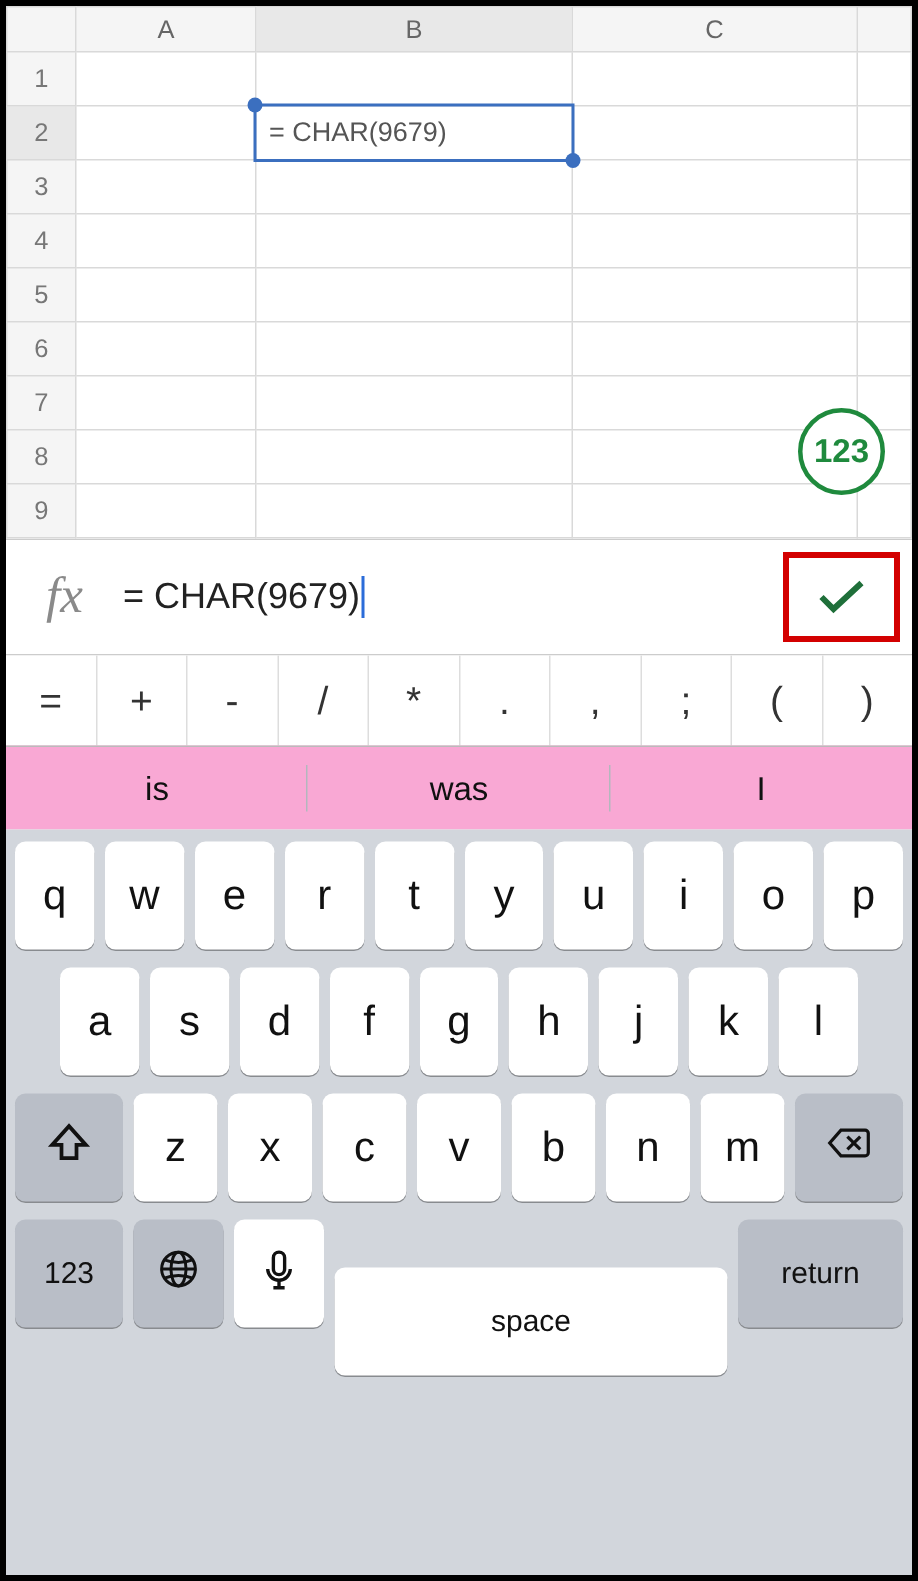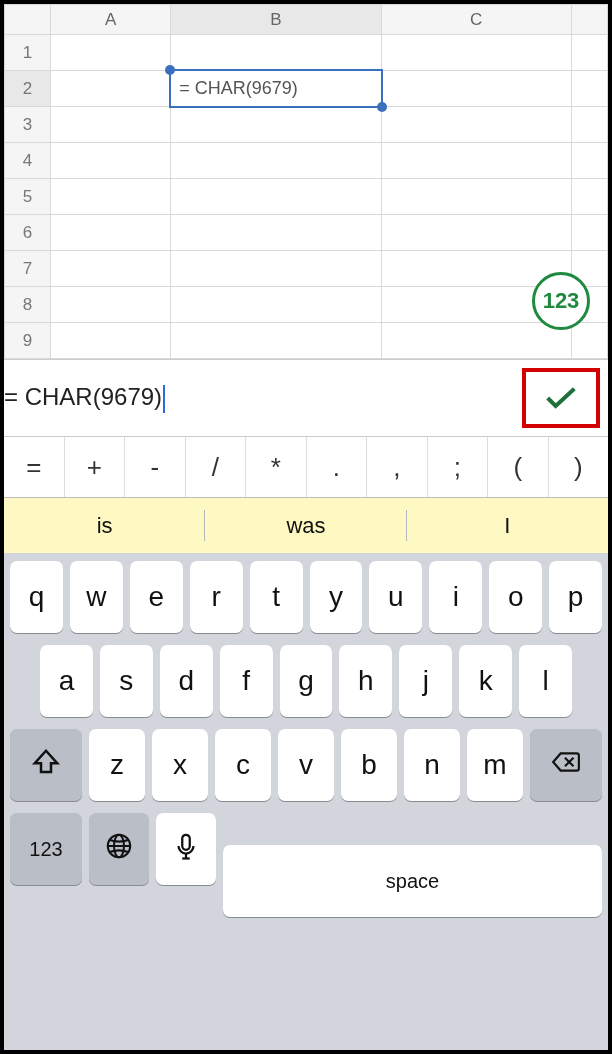--- a/index.html
+++ b/index.html
@@ -150,21 +150,21 @@
     justify-content: center;
     font-size: 26px;
     color: #333;
   }
   .op:last-child { border-right: none; }
 
   
   .suggest {
     display: flex;
     height: 56px;
-    background: #fef9c3;
+    background: #f9a8d4;
     border-top: 1px solid #bbb;
   }
   .sugg {
     flex: 1;
     display: flex;
     align-items: center;
     justify-content: center;
     font-size: 22px;
     color: #111;
     position: relative;
@@ -310,20 +310,21 @@
         </tr>
   </tbody>
     </table>
 
   <div class="badge-123">
     <span>123</span>
   </div>
 </div>
 
 <div class="formula-bar">
+  <div class="fx">fx</div>
   <div class="formula-input">
     <span>= CHAR(9679)</span><span class="caret"></span>
   </div>
   <div class="confirm">
     <span class="check">
       <svg viewBox="0 0 24 18">
           <polyline points="2,9 8,15 22,2" fill="none" stroke="#1f6f3a" stroke-width="3"></polyline>
         </svg>
     </span>
   </div>
@@ -414,14 +415,15 @@
       <span class="mic-icon">
         <svg viewBox="0 0 24 24">
             <rect x="9" y="3" width="6" height="12" rx="3" fill="none" stroke="#111" stroke-width="1.8"></rect>
             <path d="M6 12 A6 6 0 0 0 18 12" fill="none" stroke="#111" stroke-width="1.8"></path>
             <line x1="12" y1="18" x2="12" y2="22" stroke="#111" stroke-width="1.8"></line>
             <line x1="9" y1="22" x2="15" y2="22" stroke="#111" stroke-width="1.8"></line>
           </svg>
       </span>
     </div>
     <div class="key key-space">space</div>
+    <div class="key key-func key-return">return</div>
   </div>
 </div>
 
 </body></html>

